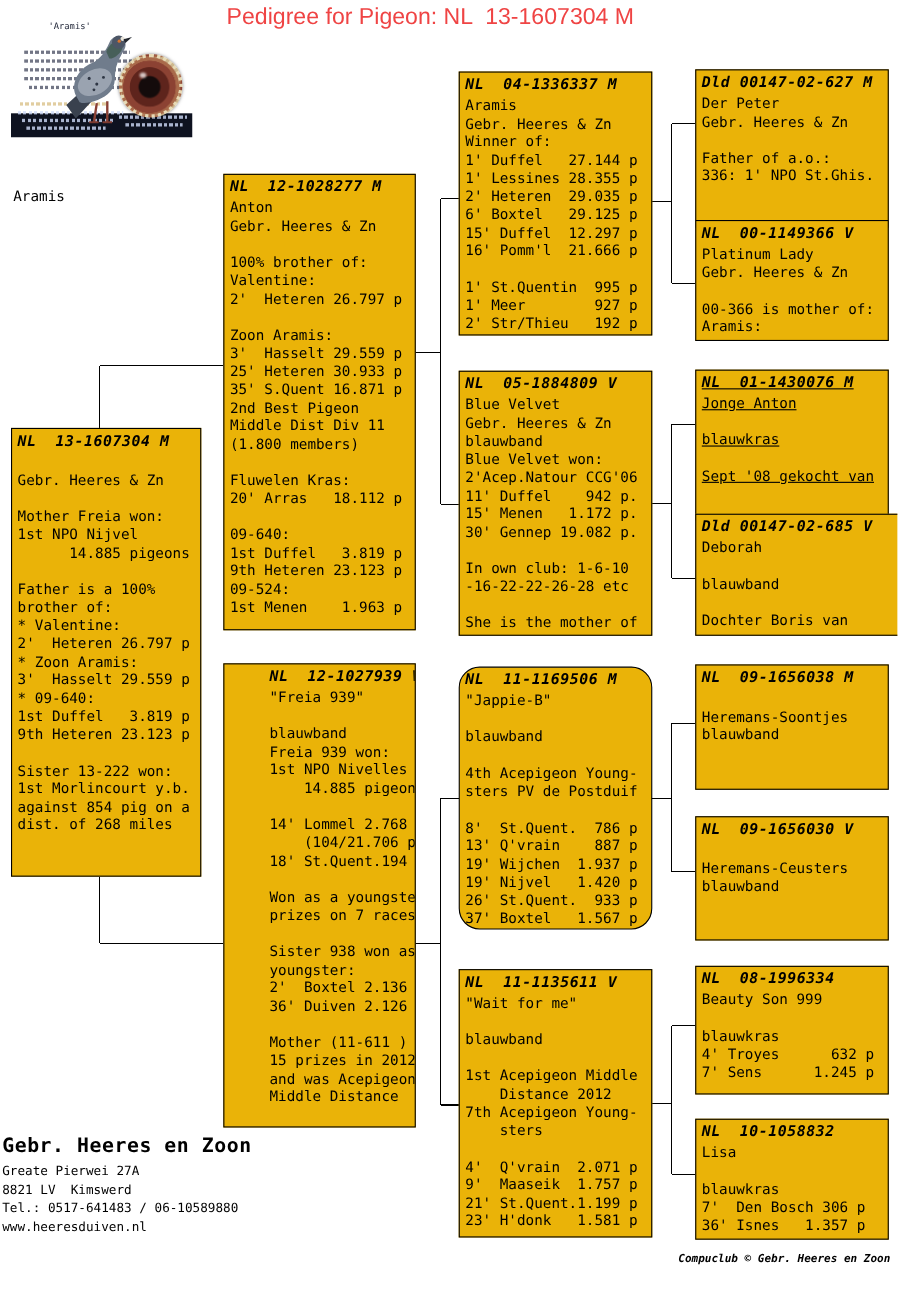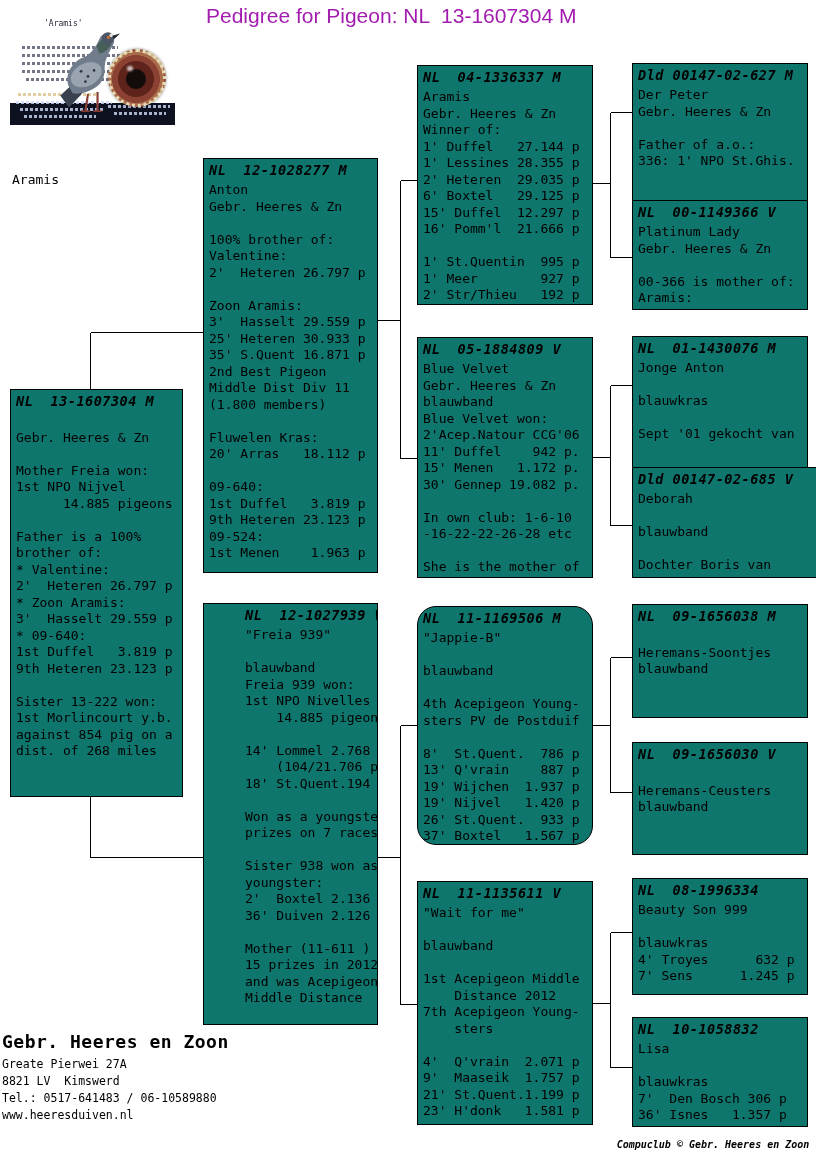--- a/index.html
+++ b/index.html
@@ -3,24 +3,24 @@
 <meta charset="utf-8">
 <style>
   html,body { margin:0; padding:0; background:#fff; }
   .page {
     position:relative; width:816px; height:1172px; background:#ffffff;
     font-family:"DejaVu Sans Mono","Liberation Mono",monospace; color:#000; overflow:hidden;
   }
   .title {
     position:absolute; left:206px; top:4px;
     font-family:"Liberation Sans","DejaVu Sans",sans-serif;
-    font-size:21px; white-space:pre; color:#a21caf;
+    font-size:21px; white-space:pre; color:#ef4444;
   }
   .pbox {
-    position:absolute; border:1px solid #000; background:#0f766e;
+    position:absolute; border:1px solid #000; background:#eab308;
     box-sizing:border-box; padding:3px 5px; overflow:hidden;
   }
   .ring {
     font-weight:bold; font-style:italic; font-size:13.5px; line-height:17px;
     letter-spacing:0.5px; white-space:pre; margin-bottom:3px;
   }
   .details { font-size:13px; line-height:16.5px; white-space:pre; }
   .caption { position:absolute; left:12px; top:172px; font-size:13px; }
   .connector-svg { position:absolute; left:0; top:0; width:816px; height:1172px; pointer-events:none; }
 
@@ -268,27 +268,27 @@
 336: 1' NPO St.Ghis.</div>
   </div>
   <div class="pbox" style="left:632px;top:200px;width:176px;height:110px;">
     <div class="ring">NL  00-1149366 V</div>
     <div class="details">Platinum Lady
 Gebr. Heeres &amp; Zn
 
 00-366 is mother of:
 Aramis:</div>
   </div>
-  <div class="pbox" style="left:632px;top:336px;width:176px;height:137px;">
+  <div class="pbox" style="left:632px;top:336px;width:176px;height:137px;text-decoration:underline;">
     <div class="ring">NL  01-1430076 M</div>
     <div class="details">Jonge Anton
 
 blauwkras
 
-Sept '01 gekocht van</div>
+Sept '08 gekocht van</div>
   </div>
   <div class="pbox" style="left:632px;top:467px;width:190px;height:111px;">
     <div class="ring">Dld 00147-02-685 V</div>
     <div class="details">Deborah
 
 blauwband
 
 Dochter Boris van</div>
   </div>
   <div class="pbox" style="left:632px;top:604px;width:176px;height:114px;">

